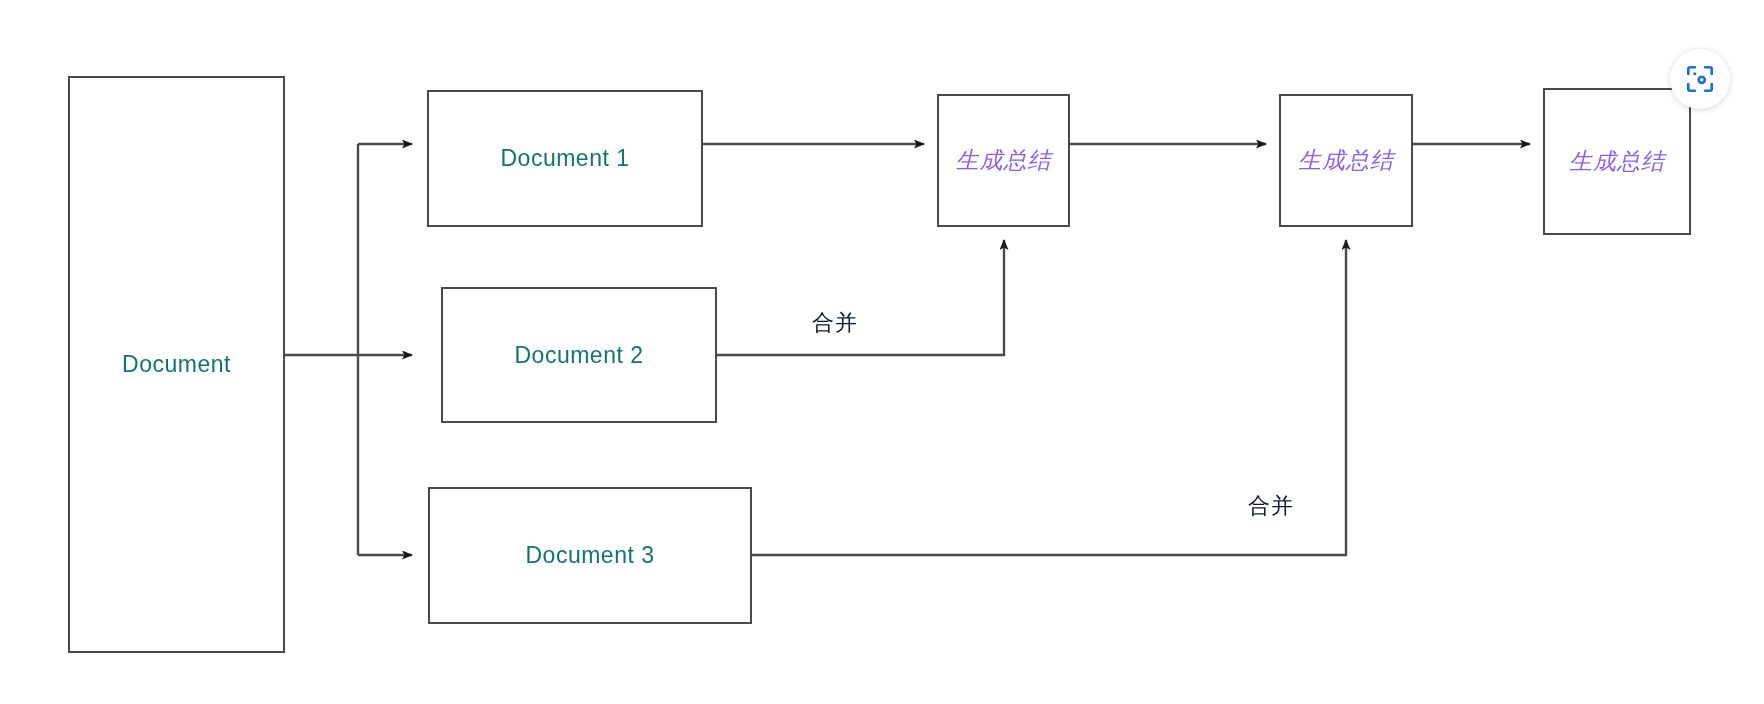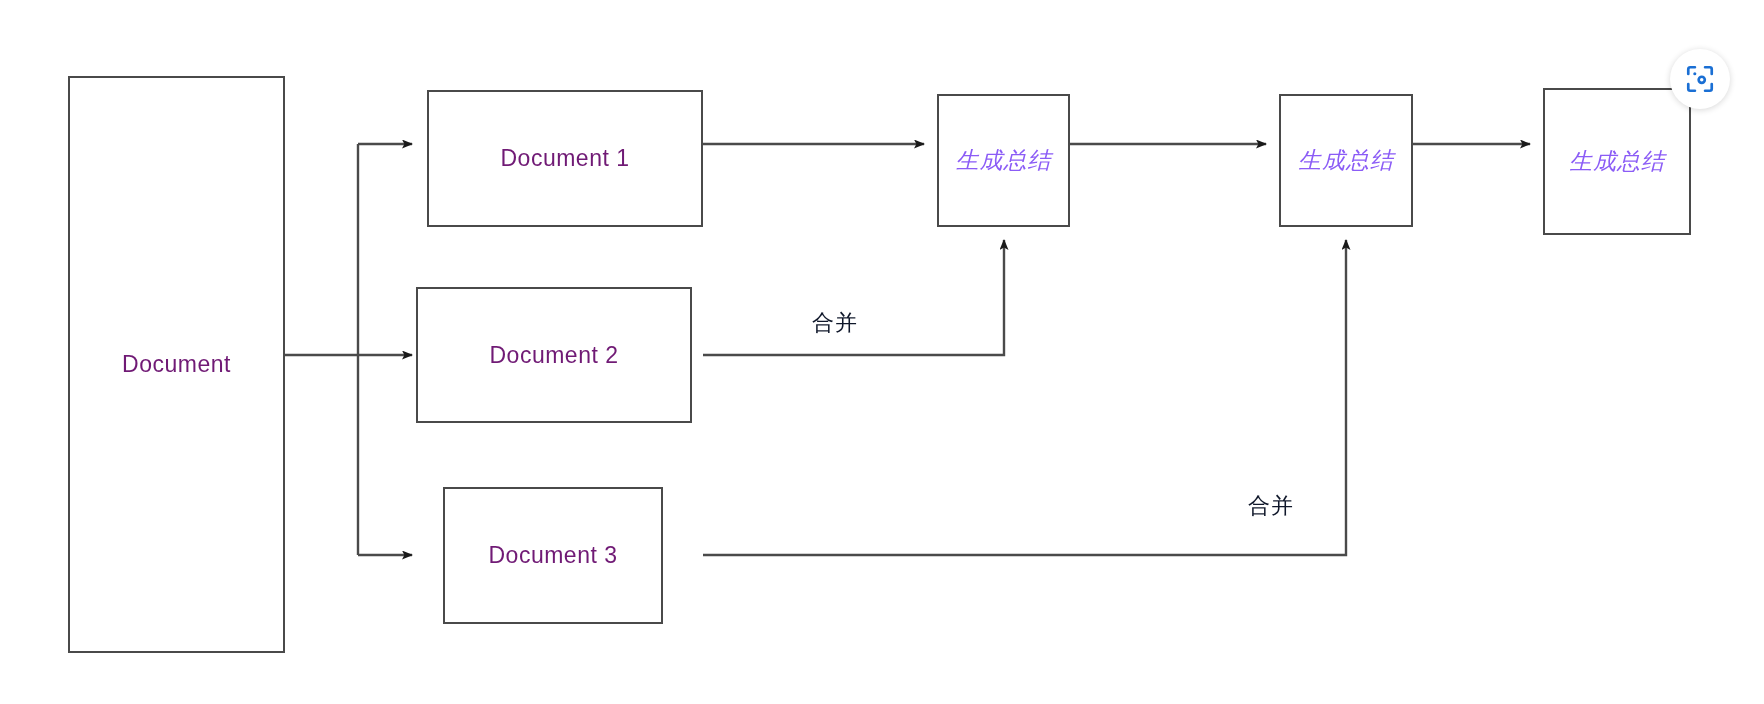--- a/index.html
+++ b/index.html
@@ -44,21 +44,21 @@
     align-items: center;
     justify-content: center;
     color: #4d4d4d;
     letter-spacing: 0.5px;
   }
   .node-label {
     display: block;
     text-align: center;
     white-space: nowrap;
   }
-  .label-en { font-size: 23px; color: #701a75; }
+  .label-en { font-size: 23px; color: #0f766e; }
   .label-cn { font-size: 23px; color: #8b5cf6; letter-spacing: 1px; font-style: italic; }
 
   .edge-label {
     position: absolute;
     font-size: 22px;
     color: #0f172a;
     white-space: nowrap;
     letter-spacing: 1px;
   }
 
@@ -127,25 +127,25 @@
     </svg>
 
     <div class="node" style="left:68px; top:68px; width:217px; height:577px;">
       <span class="node-label label-en">Document</span>
     </div>
 
     <div class="node" style="left:427px; top:82px; width:276px; height:137px;">
       <span class="node-label label-en">Document 1</span>
     </div>
 
-    <div class="node" style="left:416px; top:279px; width:276px; height:136px;">
+    <div class="node" style="left:441px; top:279px; width:276px; height:136px;">
       <span class="node-label label-en">Document 2</span>
     </div>
 
-    <div class="node" style="left:443px; top:479px; width:220px; height:137px;">
+    <div class="node" style="left:428px; top:479px; width:324px; height:137px;">
       <span class="node-label label-en">Document 3</span>
     </div>
 
     <div class="node" style="left:937px; top:86px; width:133px; height:133px;">
       <span class="node-label label-cn">生成总结</span>
     </div>
 
     <div class="node" style="left:1279px; top:86px; width:134px; height:133px;">
       <span class="node-label label-cn">生成总结</span>
     </div>

